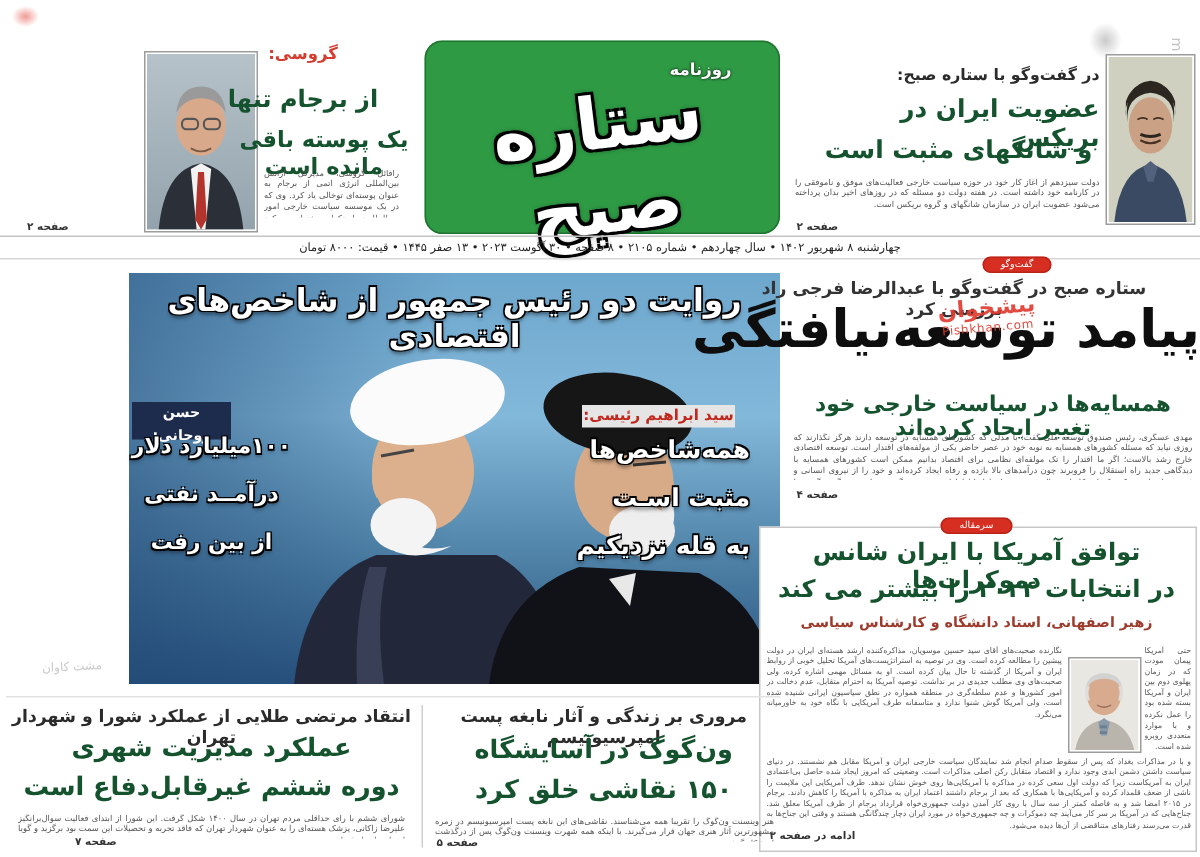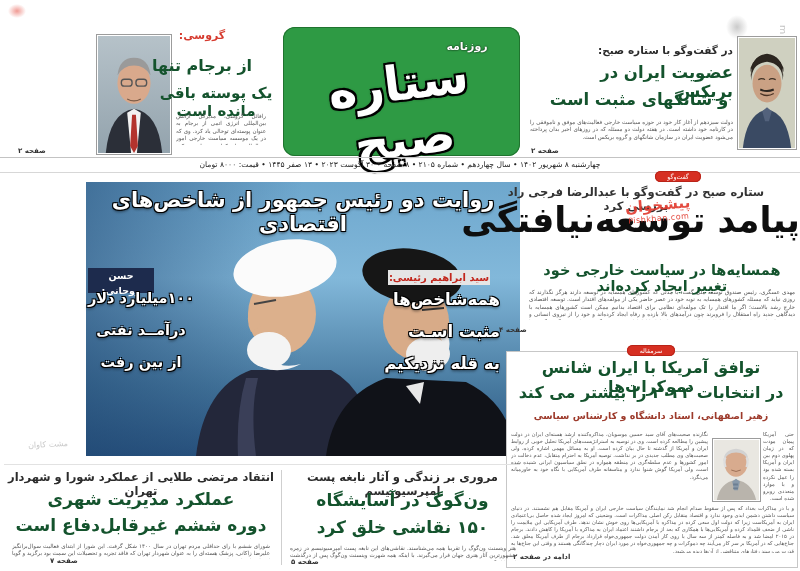--- a/index.html
+++ b/index.html
@@ -145,21 +145,21 @@
 
   <div class="abs pill" style="left:655px;top:171px;width:46px;height:11px;">گفت‌وگو</div>
   <div class="abs ctr kicker-dark" style="left:501px;top:185px;width:270px;font-size:11.5px;color:#333;">ستاره صبح در گفت‌وگو با عبدالرضا فرجی راد بررسی کرد</div>
   <div class="abs ctr" style="left:524px;top:200px;width:276px;font-size:35px;font-weight:bold;color:#0e0e0e;white-space:nowrap;">پیامد توسعه‌نیافتگی</div>
   <div class="abs red-wm" style="left:612px;top:196px;width:92px;">
     <div style="font-size:15px;font-weight:bold;">پیشخوان</div>
     <div style="font-size:8px;letter-spacing:.5px;">Pishkhan.com</div>
   </div>
   <div class="abs ctr headline" style="left:527px;top:262px;width:270px;font-size:14.5px;">همسایه‌ها در سیاست خارجی خود تغییر ایجاد کرده‌اند</div>
   <div class="abs jst tiny" style="left:529px;top:289px;width:266px;height:31px;">مهدی عسگری، رئیس صندوق توسعه ملی گفت: با مدلی که کشورهای همسایه در توسعه دارند هرگز نگذارند که روزی نیاید که مسئله کشورهای همسایه به نوبه خود در عصر حاضر یکی از مولفه‌های اقتدار است. توسعه اقتصادی خارج رشد بالاست؛ اگر ما اقتدار را تک مولفه‌ای نظامی برای اقتصاد بدانیم ممکن است کشورهای همسایه با دیدگاهی جدید راه استقلال را فروبرند چون درآمدهای بالا بازده و رفاه ایجاد کرده‌اند و خود را از نیروی انسانی و فرصت‌ها تخلیه می‌کنند که این کار استعمال نیست. در ارتباط با اظهارات مهدی عسگری، ستاره صبح گفت‌وگویی را با عبدالرضا فرجی راد، دیپلمات پیشین و استاد دانشگاه انجام داده که در ادامه می‌خوانید.</div>
-  <div class="abs pageref" style="left:499px;top:326px;">صفحه ۴</div>
+  <div class="abs pageref" style="left:531px;top:326px;">صفحه ۴</div>
 
   <div class="abs box" style="left:506px;top:351px;width:290px;height:215px;"></div>
   <div class="abs pill" style="left:627px;top:345px;width:48px;height:11px;">سرمقاله</div>
   <div class="abs ctr headline" style="left:510px;top:358px;width:282px;font-size:16px;">توافق آمریکا با ایران شانس دموکرات‌ها</div>
   <div class="abs ctr headline" style="left:510px;top:383px;width:282px;font-size:16px;">در انتخابات ۲۰۲۴ را بیشتر می کند</div>
   <div class="abs ctr byline" style="left:510px;top:410px;width:282px;font-size:9.5px;">زهیر اصفهانی، استاد دانشگاه و کارشناس سیاسی</div>
   <div class="abs jst tiny" style="left:763px;top:431px;width:31px;height:71px;font-size:5.2px;line-height:7.1px;">حتی آمریکا پیمان مودت که در زمان پهلوی دوم بین ایران و آمریکا بسته شده بود را عمل نکرده و با موارد متعددی روبرو شده است.</div>
   <div class="abs photo-frame" style="left:712px;top:438px;width:49px;height:64px;">
     <svg viewBox="0 0 47 62" preserveAspectRatio="none">
       <rect width="47" height="62" fill="#e9e7e1"></rect>

